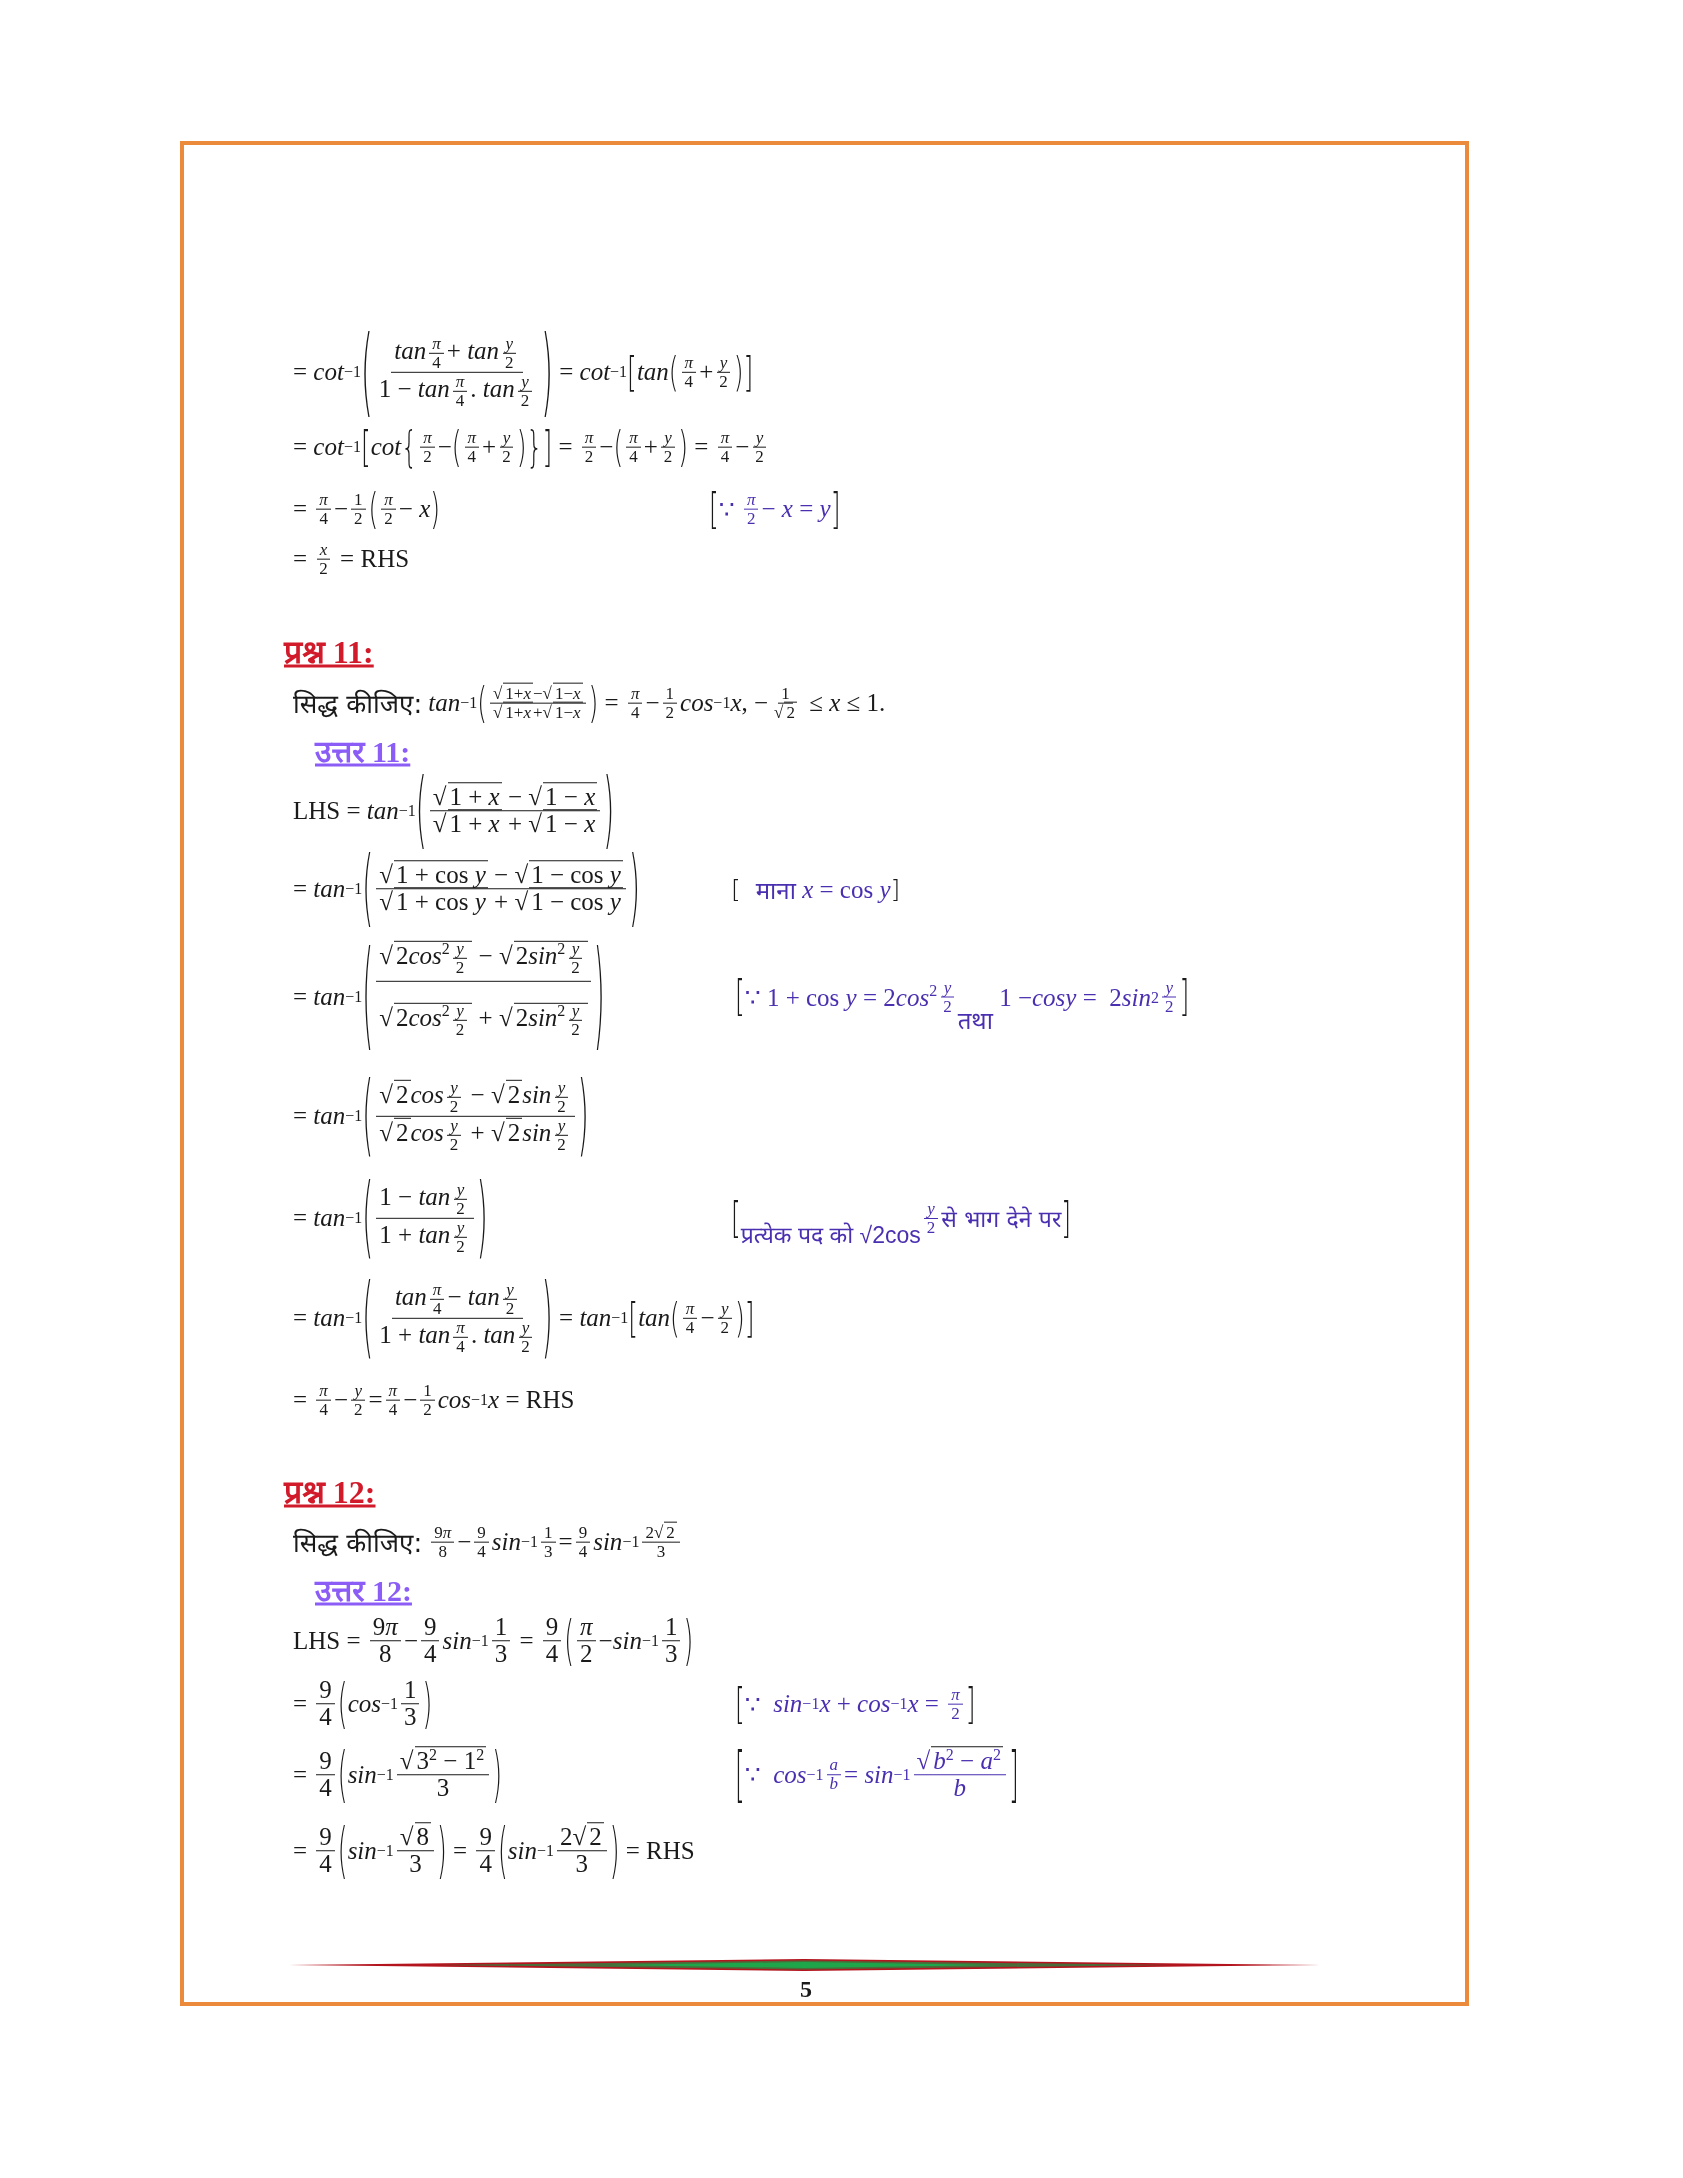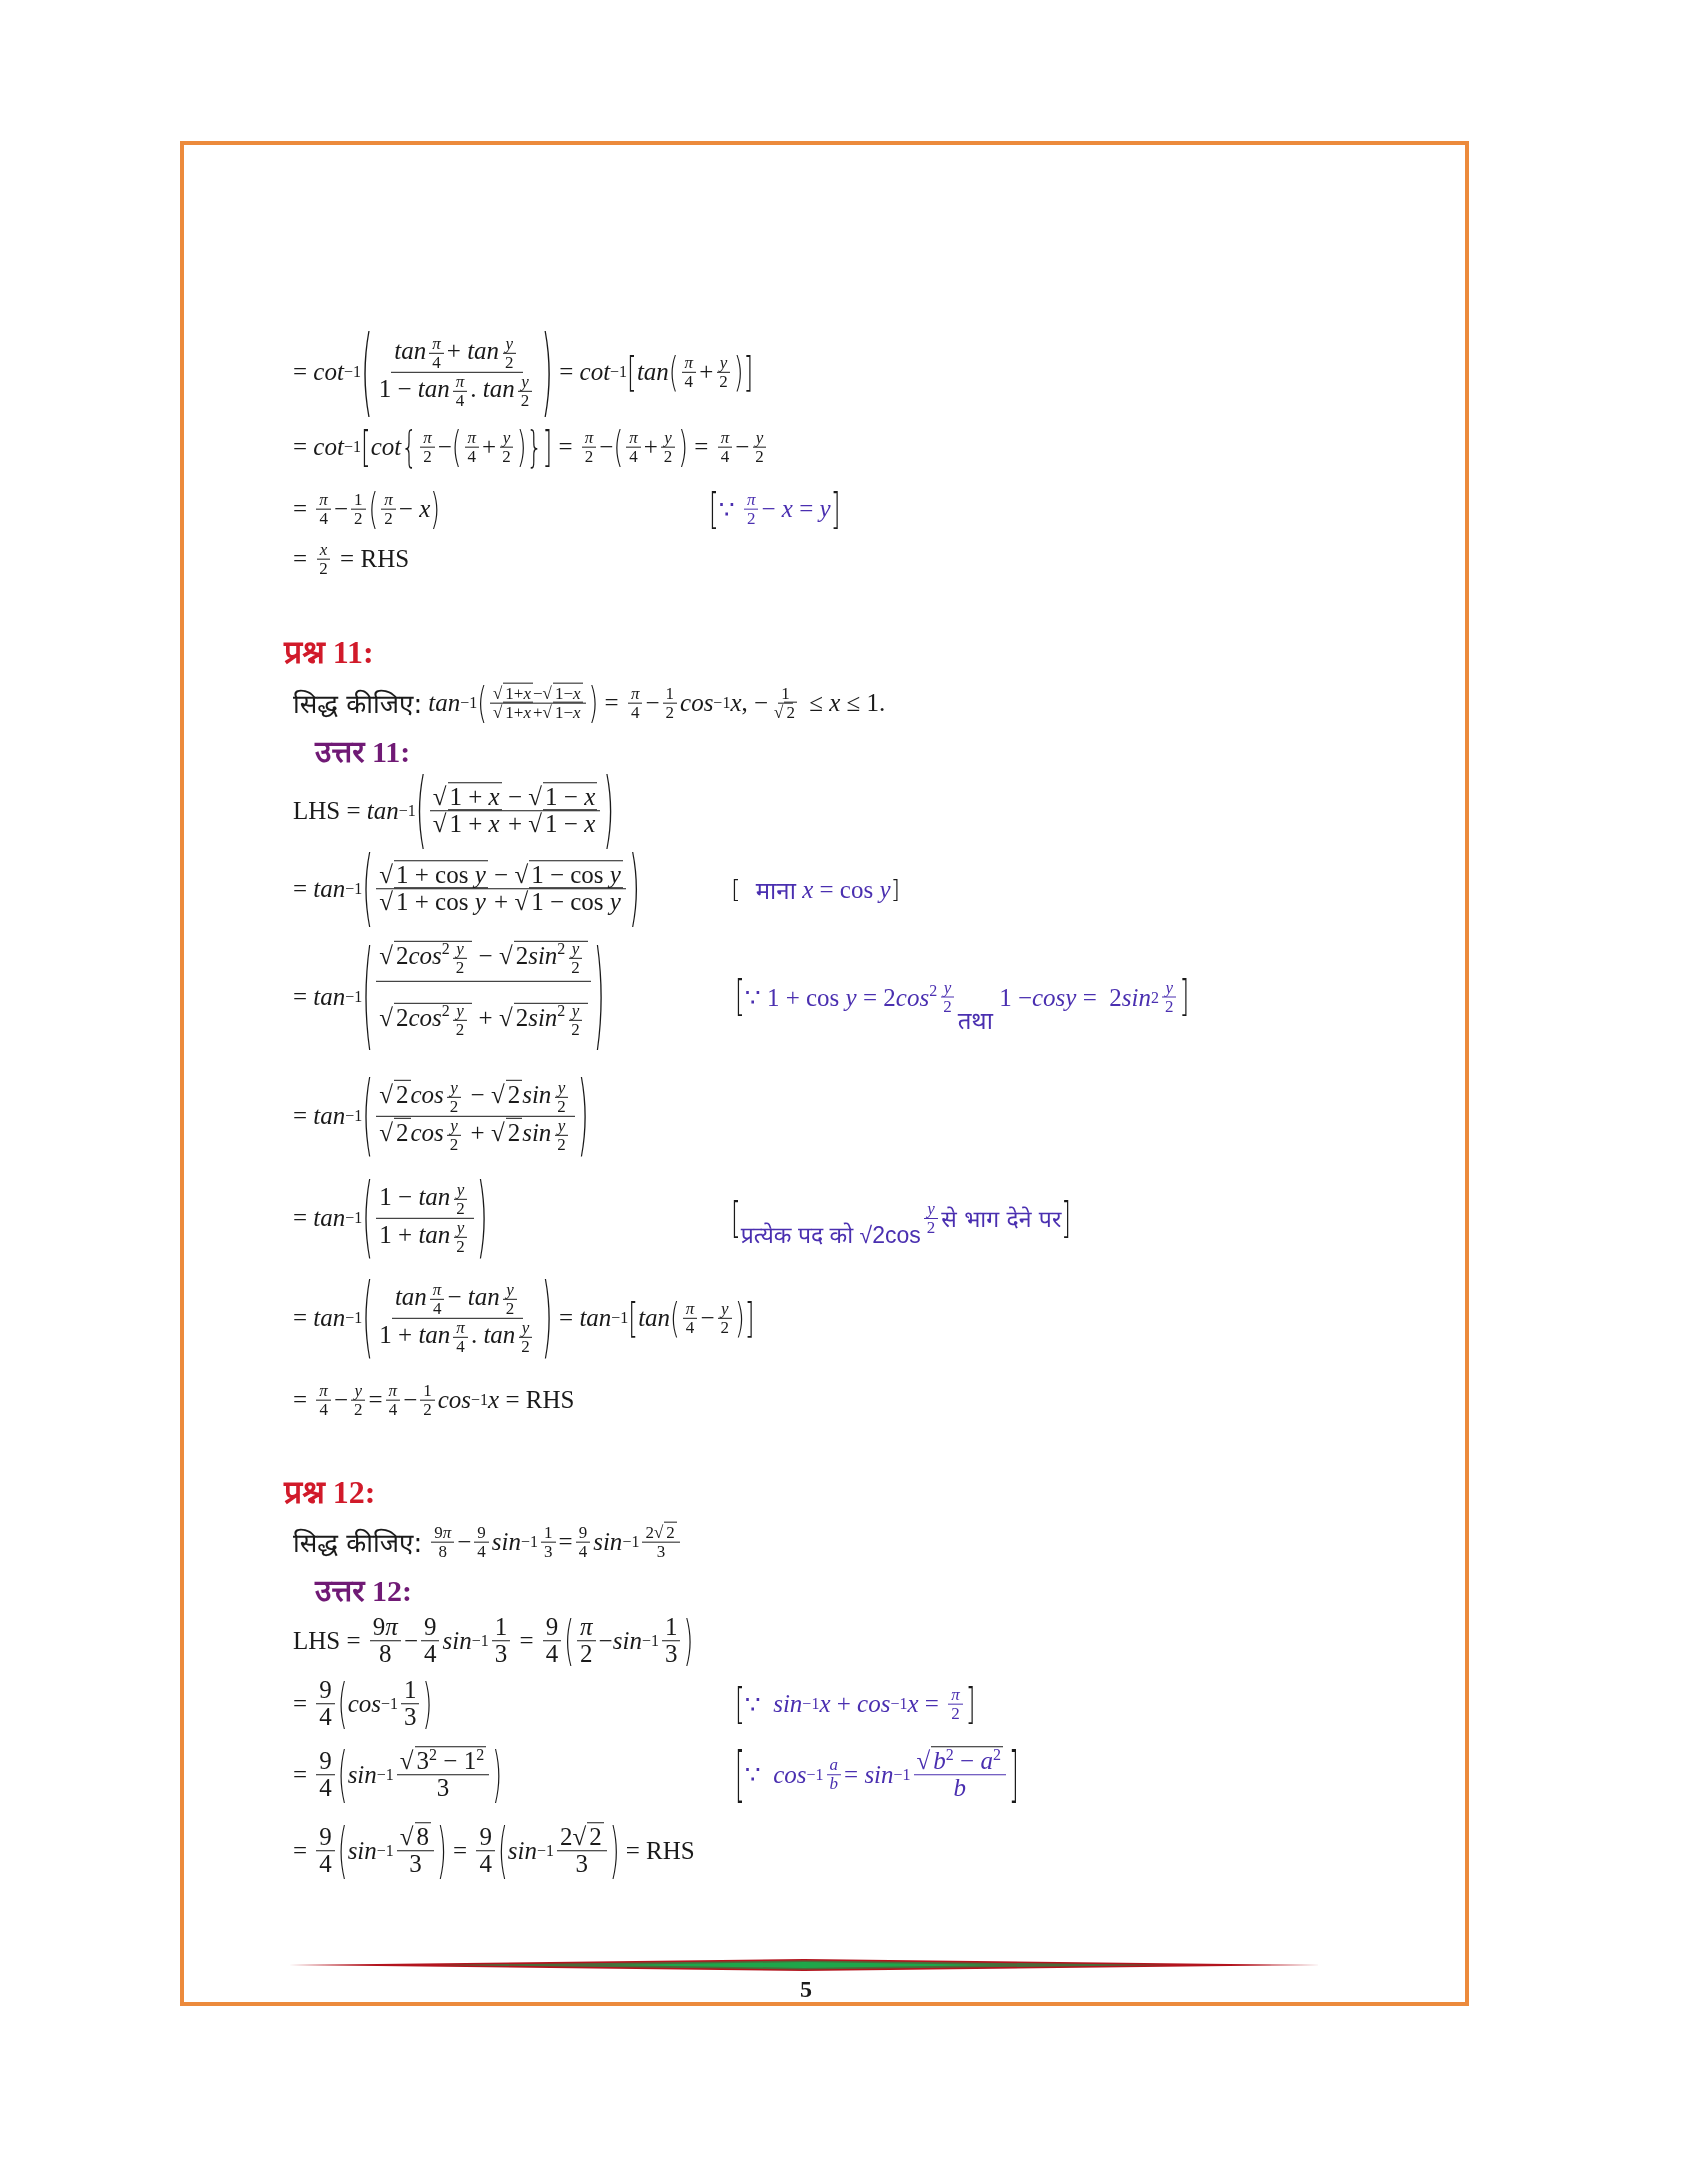--- a/index.html
+++ b/index.html
@@ -13,23 +13,23 @@
   .sup{font-size:16px;vertical-align:super;line-height:0;}
   .frac{display:inline-flex;flex-direction:column;align-items:center;
         vertical-align:middle;margin:0 3px;line-height:1.05;}
   .frac > .n{border-bottom:1.6px solid #1a1a1a;padding:0 3px;}
   .frac > .d{padding:0 3px;}
   .frac.sm{font-size:17px;}
   .paren{display:inline-block;font-weight:200;transform-origin:center;
          font-family:"DejaVu Sans",sans-serif;line-height:1;}
   .sqrt{border-top:1.6px solid #1a1a1a;padding:0 2px;margin-left:1px;}
   .heading{position:absolute;font-weight:bold;font-size:32px;
-           transform:translateY(-50%);white-space:nowrap;}
+           transform:translateY(-50%);white-space:nowrap;text-decoration:underline;}
   .q{left:284px;color:#d11a2a;}
-  .a{left:315px;color:#701a75;font-size:30px;}
+  .a{left:315px;color:#8b5cf6;font-size:30px;}
   .hint{color:#4a2fb0;}
   .hint .frac > .n{border-color:#4a2fb0;}
   .brk{font-family:"DejaVu Sans",sans-serif;font-weight:200;color:#1a1a1a;display:inline-block;}
   .footer-line{position:absolute;left:289px;top:1958px;width:1032px;height:14px;}
   .pageno{position:absolute;left:800px;top:1976px;font-size:24px;color:#1a1a1a;font-weight:bold;}
   .prove{font-family:"DejaVu Sans",sans-serif;font-size:26px;margin-right:6px;}
 </style>
 </head>
 <body>
 

